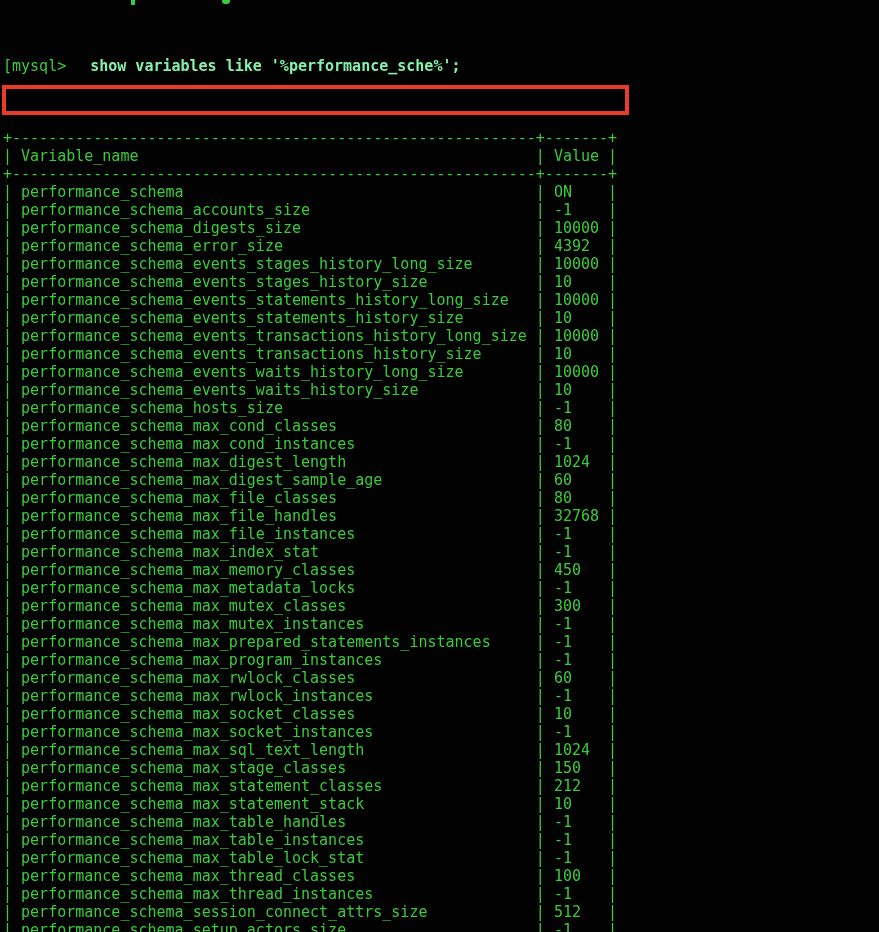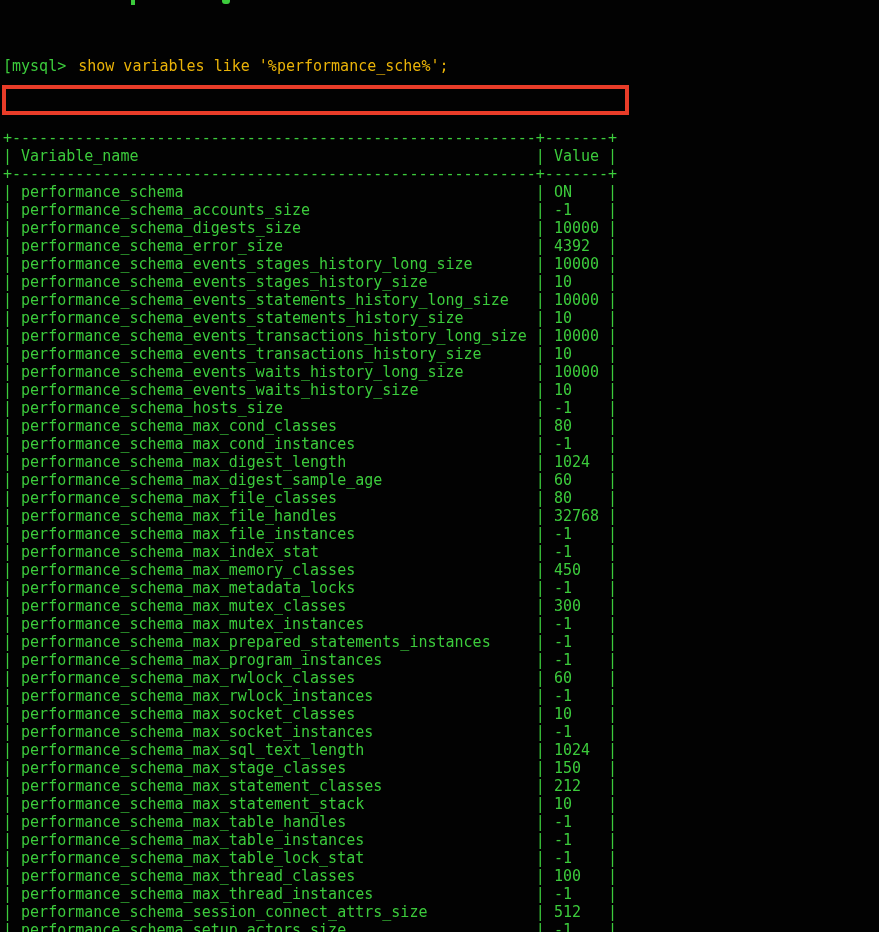--- a/index.html
+++ b/index.html
@@ -22,23 +22,23 @@
     position: absolute;
     top: 21px;
     left: 3px;
     white-space: pre;
   }
   .line {
     height: 18px;
     white-space: pre;
   }
   .cmd-bold {
-    font-weight: normal;
-    color: #eab308;
-    margin-left: 12px; 
+    font-weight: bold;
+    color: #86efac;
+    margin-left: 24px; 
   }
   .highlight-box {
     position: absolute;
     left: 2px;
     top: 85px;
     width: 627px;
     height: 30px;
     box-sizing: border-box;
     border: 4px solid #e83c28;
     z-index: 5;

